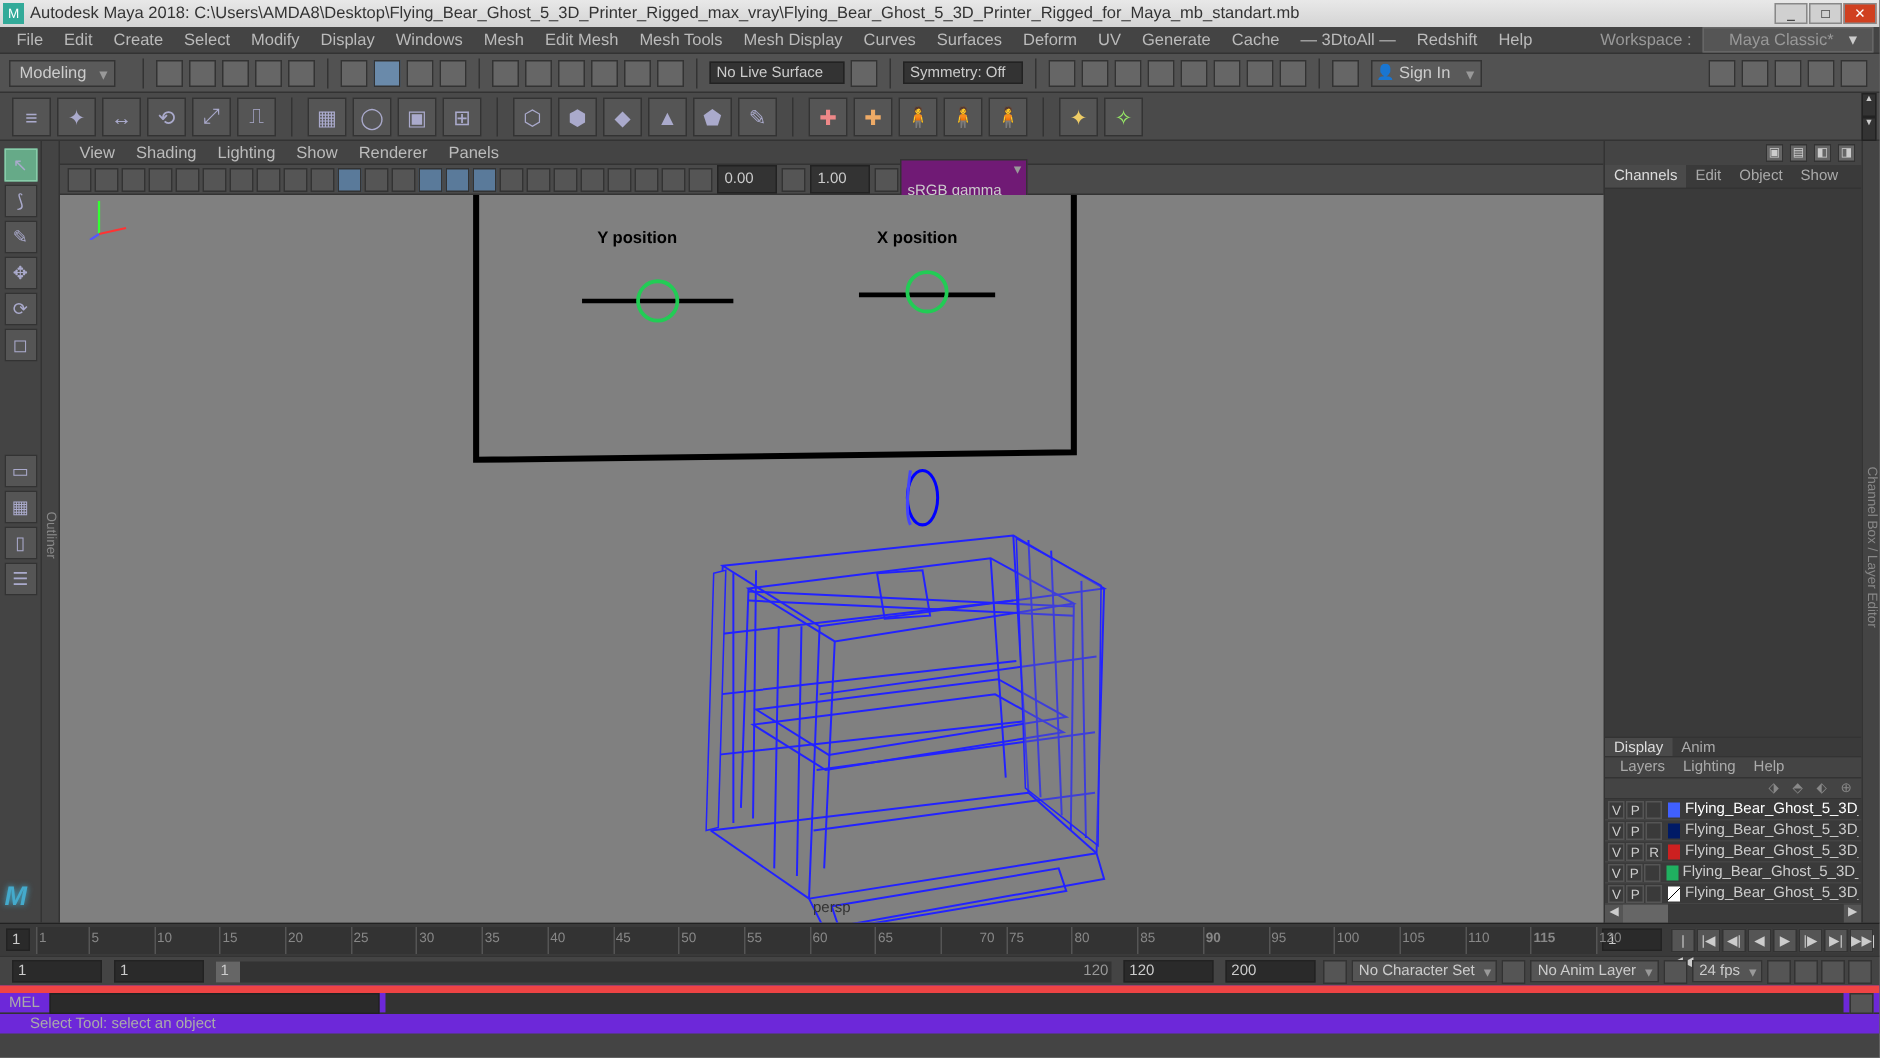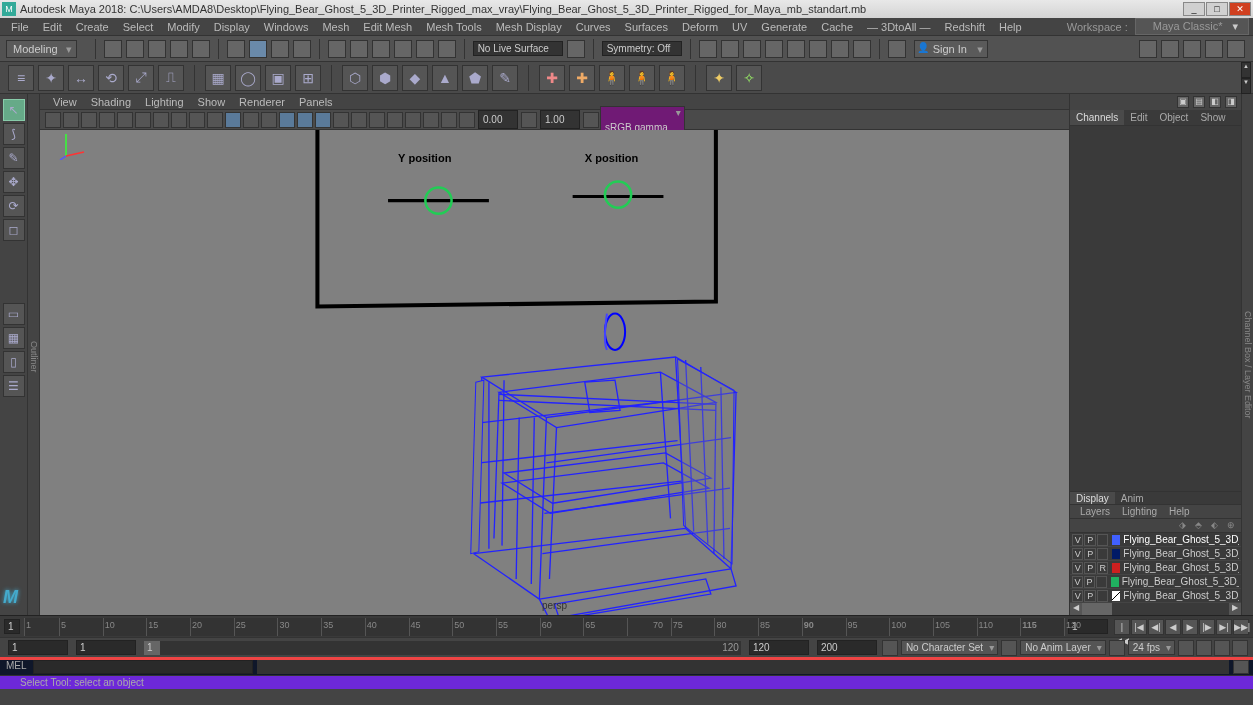--- a/index.html
+++ b/index.html
@@ -109,21 +109,21 @@
 .rangerow{height:20px;background:#444;display:flex;align-items:center;border-top:1px solid #333;padding:0 4px}
 .rangerow .rfld{width:60px;background:#2a2a2a;border:1px solid #222;color:#ccc;padding:1px 3px;font-size:10px;margin:0 4px}
 .rangerow .rtrack{flex:1;height:14px;background:#333;position:relative;margin:0 4px}
 .rangerow .rtrack .rhandle{position:absolute;left:0;top:0;width:16px;height:100%;background:#666}
 .rangerow .rtrack .rend{position:absolute;right:2px;top:1px;font-size:10px;color:#999}
 .rangerow .rdd{background:#555;border:1px solid #333;padding:1px 14px 1px 4px;color:#ccc;font-size:10px;position:relative;margin:0 2px}
 .rangerow .rdd:after{content:"▾";position:absolute;right:3px;top:1px;color:#999}
 .rangerow .ricn{width:16px;height:16px;background:#555;border:1px solid #333;margin:0 1px}
 
 
-.cmdline{height:18px;background:#0f172a;display:flex;border-top:3px solid #ef4444}
+.cmdline{height:18px;background:#6d28d9;display:flex;align-items:center;border-top:5px solid #ef4444}
 .cmdline .lbl{padding:0 6px;color:#aaa;font-size:10px}
 .cmdline .inp{flex:0 0 220px;height:14px;background:#2a2a2a;border:1px solid #222}
 .cmdline .out{flex:1;height:14px;background:#333;margin:0 4px}
 .cmdline .btn{width:16px;height:14px;background:#555;border:1px solid #333;margin-right:4px}
 
 
 .helpline{height:14px;background:#6d28d9;padding:1px 20px;color:#aaa;font-size:10px;border-top:1px solid #333}
 </style>
 </head>
 <body>

